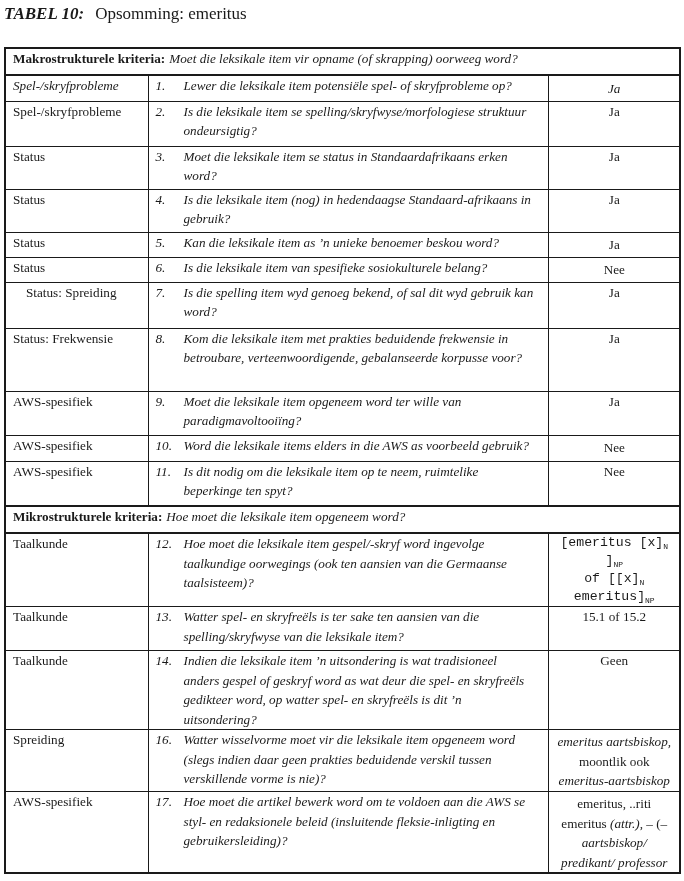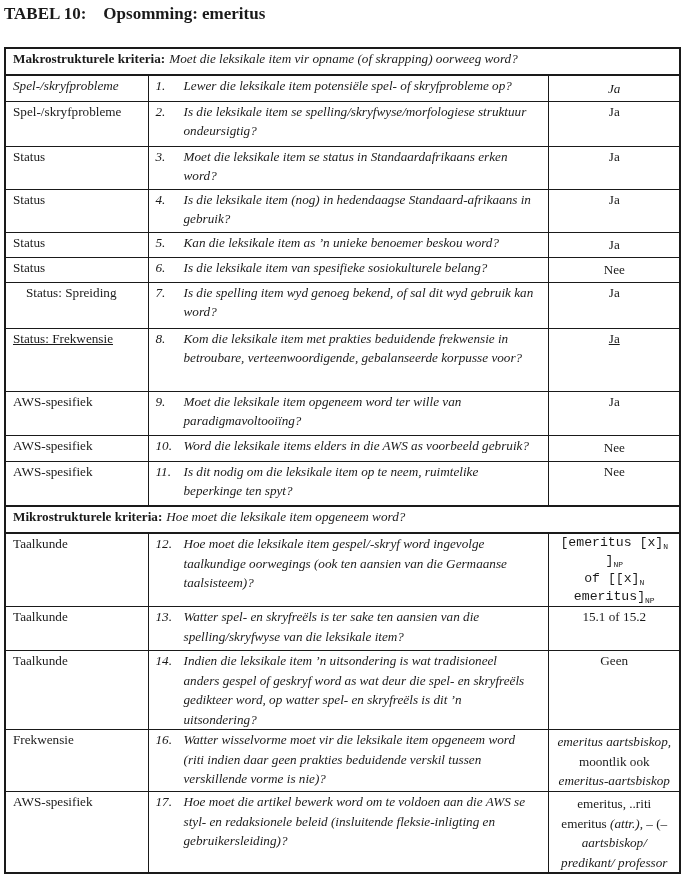--- a/index.html
+++ b/index.html
@@ -5,22 +5,22 @@
   html, body { margin: 0; padding: 0; background: #ffffff; }
   body {
     width: 684px; height: 881px; position: relative; overflow: hidden;
     font-family: "Liberation Serif", "DejaVu Serif", serif;
     color: #1a1a1a;
   }
   .title {
     position: absolute; left: 4px; top: 3px;
     font-size: 17px; line-height: 22px; white-space: nowrap;
   }
-  .title .lbl { font-weight: bold; }
-  .title .txt { margin-left: 17px; font-weight: bold; }
+  .title .lbl { font-weight: bold; font-style: italic; }
+  .title .txt { margin-left: 11px; }
 
   table.summary {
     position: absolute; left: 4px; top: 47px;
     width: 675px;
     border-collapse: collapse;
     table-layout: fixed;
     font-size: 13.2px;
     line-height: 19.5px;
   }
   table.summary td {
@@ -99,21 +99,21 @@
       <td class="q"><span class="num">6.</span><span class="qt">Is die leksikale item van spesifieke sosiokulturele belang?</span></td>
       <td class="ans mid" style="border-right-width:2.4px;">Nee</td>
     </tr>
 
     <tr style="height:46px;">
       <td class="cat" style="border-left-width:2.4px;padding-left:20px;">Status: Spreiding</td>
       <td class="q"><span class="num">7.</span><span class="qt">Is die spelling item wyd genoeg bekend, of sal dit wyd gebruik kan word?</span></td>
       <td class="ans" style="border-right-width:2.4px;">Ja</td>
     </tr>
 
-    <tr style="height:63px;text-decoration:underline;">
+    <tr style="height:63px;">
       <td class="cat" style="border-left-width:2.4px;">Status: Frekwensie</td>
       <td class="q"><span class="num">8.</span><span class="qt">Kom die leksikale item met prakties beduidende frekwensie in betroubare, verteenwoordigende, gebalanseerde korpusse voor?</span></td>
       <td class="ans" style="border-right-width:2.4px;">Ja</td>
     </tr>
 
     <tr style="height:44px;">
       <td class="cat" style="border-left-width:2.4px;">AWS-spesifiek</td>
       <td class="q"><span class="num">9.</span><span class="qt">Moet die leksikale item opgeneem word ter wille van paradigmavoltooiïng?</span></td>
       <td class="ans" style="border-right-width:2.4px;">Ja</td>
     </tr>
@@ -152,22 +152,22 @@
     </tr>
 
     <tr style="height:64px;">
       <td class="cat" style="border-left-width:2.4px;">Taalkunde</td>
       <td class="q"><span class="num">14.</span><span class="qt">Indien die leksikale item ’n uitsondering is wat tradisioneel anders gespel of geskryf word as wat deur die spel- en skryfreëls gedikteer word, op watter spel- en skryfreëls is dit ’n uitsondering?</span></td>
       <td class="ans" style="border-right-width:2.4px;">Geen</td>
     </tr>
 
 
     <tr style="height:62px;">
-      <td class="cat" style="border-left-width:2.4px;">Frekwensie</td>
-      <td class="q"><span class="num">16.</span><span class="qt">Watter wisselvorme moet vir die leksikale item opgeneem word (riti indien daar geen prakties beduidende verskil tussen verskillende vorme is nie)?</span></td>
+      <td class="cat" style="border-left-width:2.4px;">Spreiding</td>
+      <td class="q"><span class="num">16.</span><span class="qt">Watter wisselvorme moet vir die leksikale item opgeneem word (slegs indien daar geen prakties beduidende verskil tussen verskillende vorme is nie)?</span></td>
       <td class="ans" style="border-right-width:2.4px; vertical-align:top; padding-top:2px;">
         <span class="it">emeritus aartsbiskop,</span>
         <span>moontlik ook </span><span class="it">emeritus-aartsbiskop</span>
       </td>
     </tr>
 
     <tr style="height:62px;">
       <td class="cat" style="border-left-width:2.4px; border-bottom-width:2.4px;">AWS-spesifiek</td>
       <td class="q" style="border-bottom-width:2.4px;"><span class="num">17.</span><span class="qt">Hoe moet die artikel bewerk word om te voldoen aan die AWS se styl- en redaksionele beleid (insluitende fleksie-inligting en gebruikersleiding)?</span></td>
       <td class="ans" style="border-right-width:2.4px; border-bottom-width:2.4px; vertical-align:top; padding-top:2px;">

